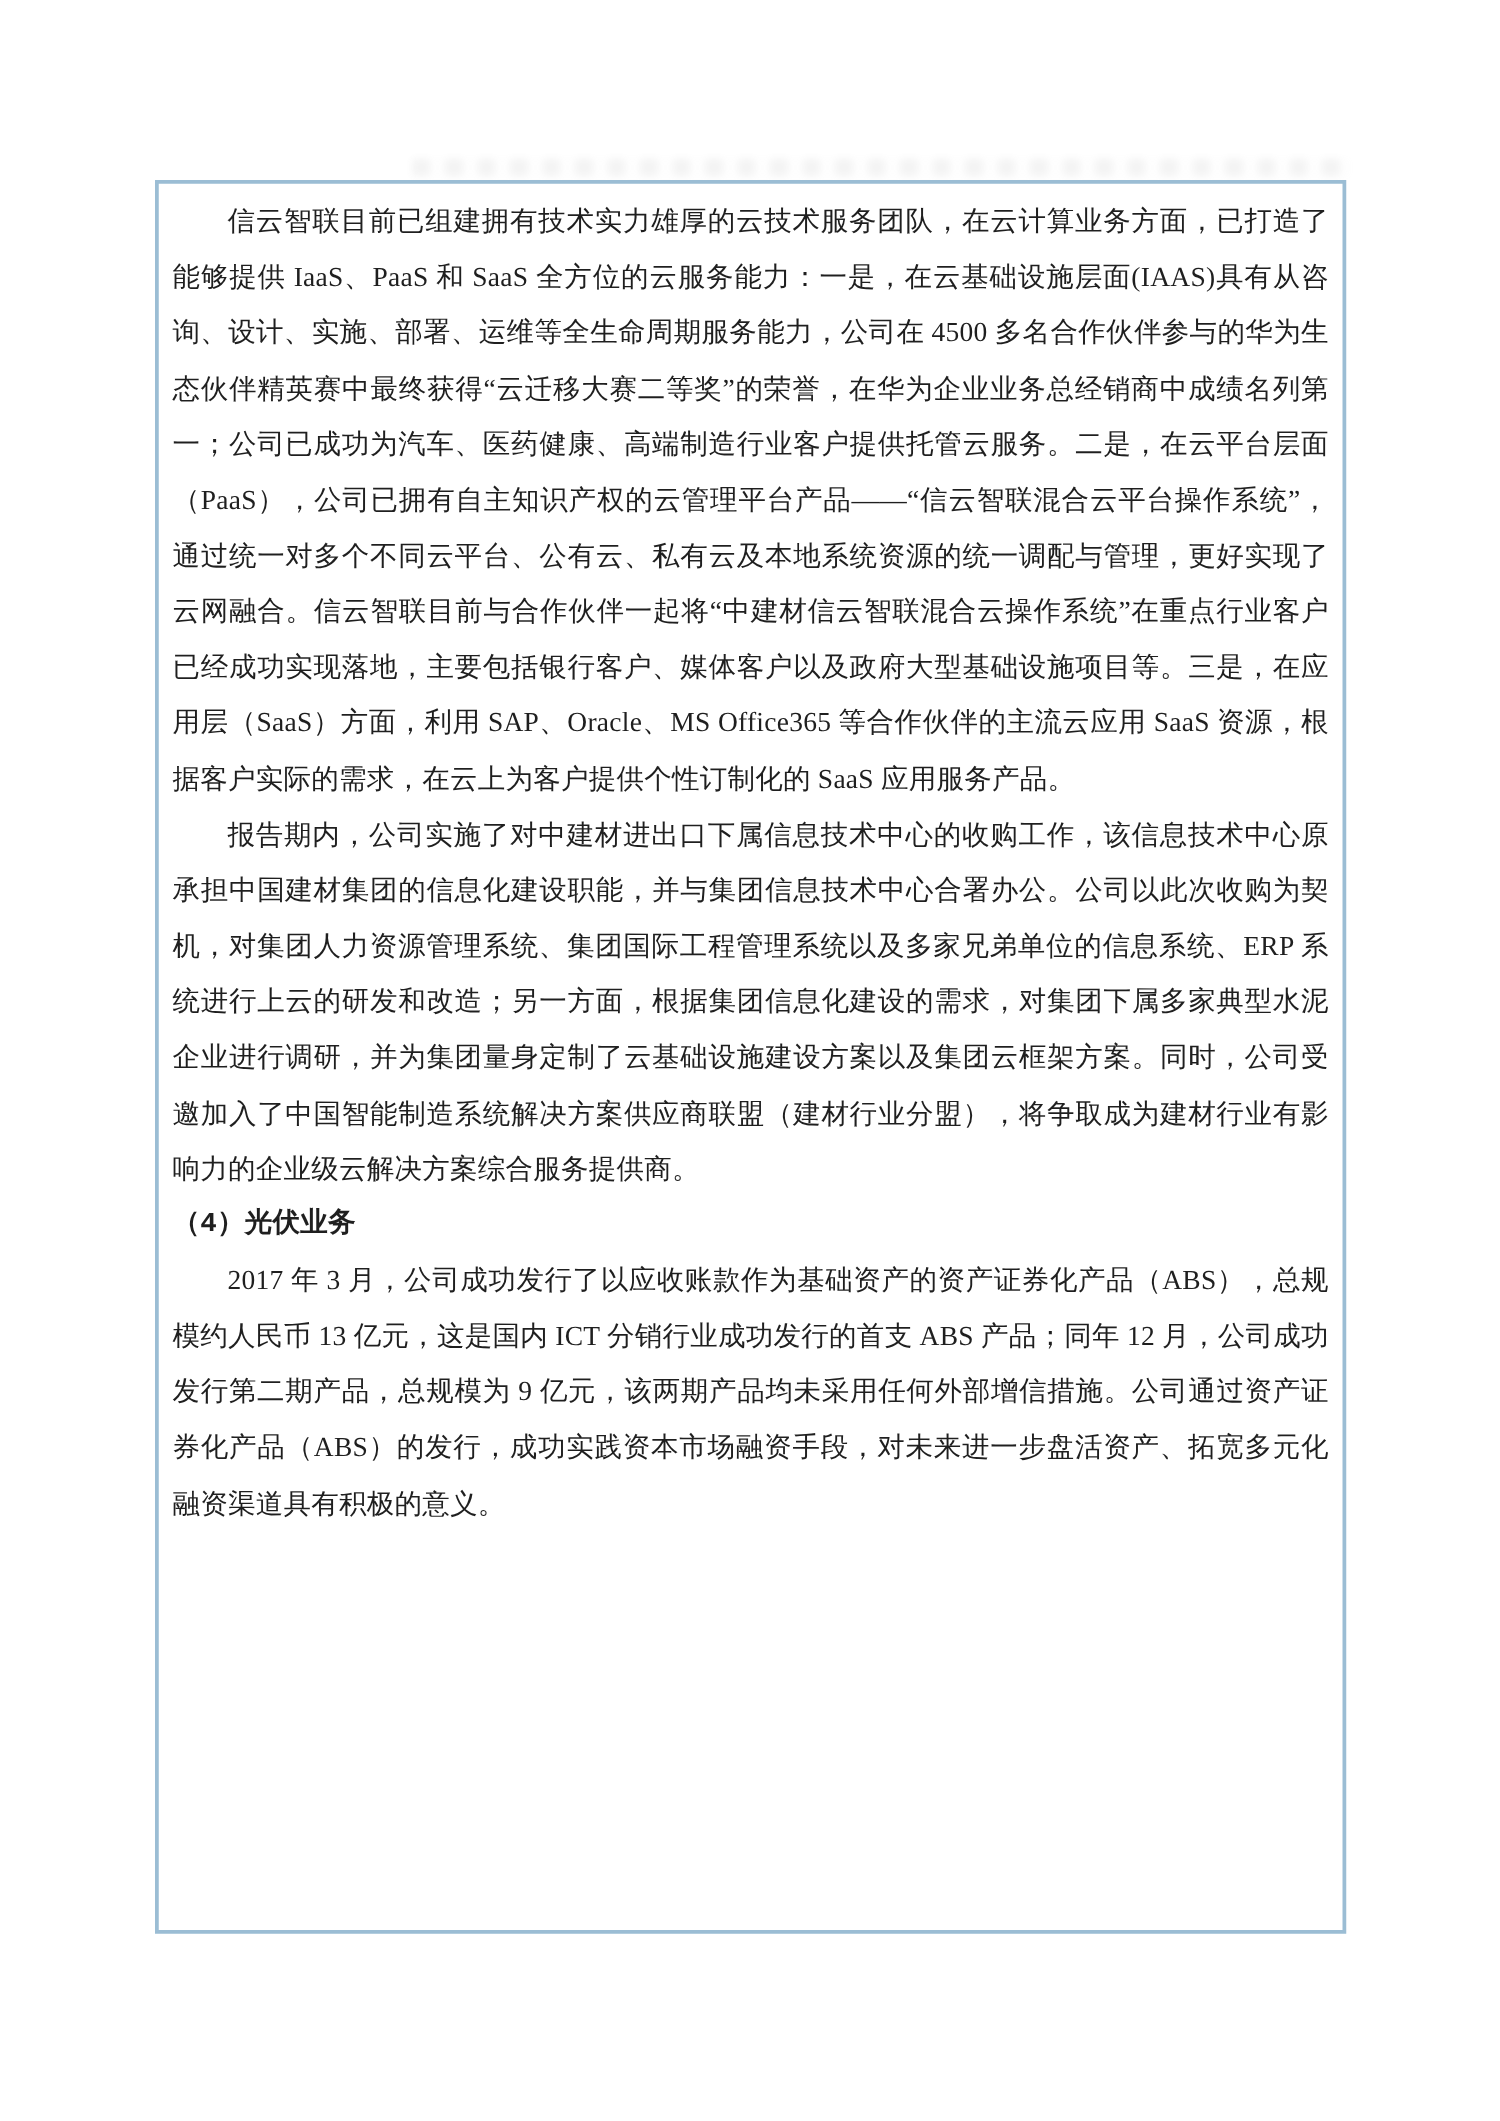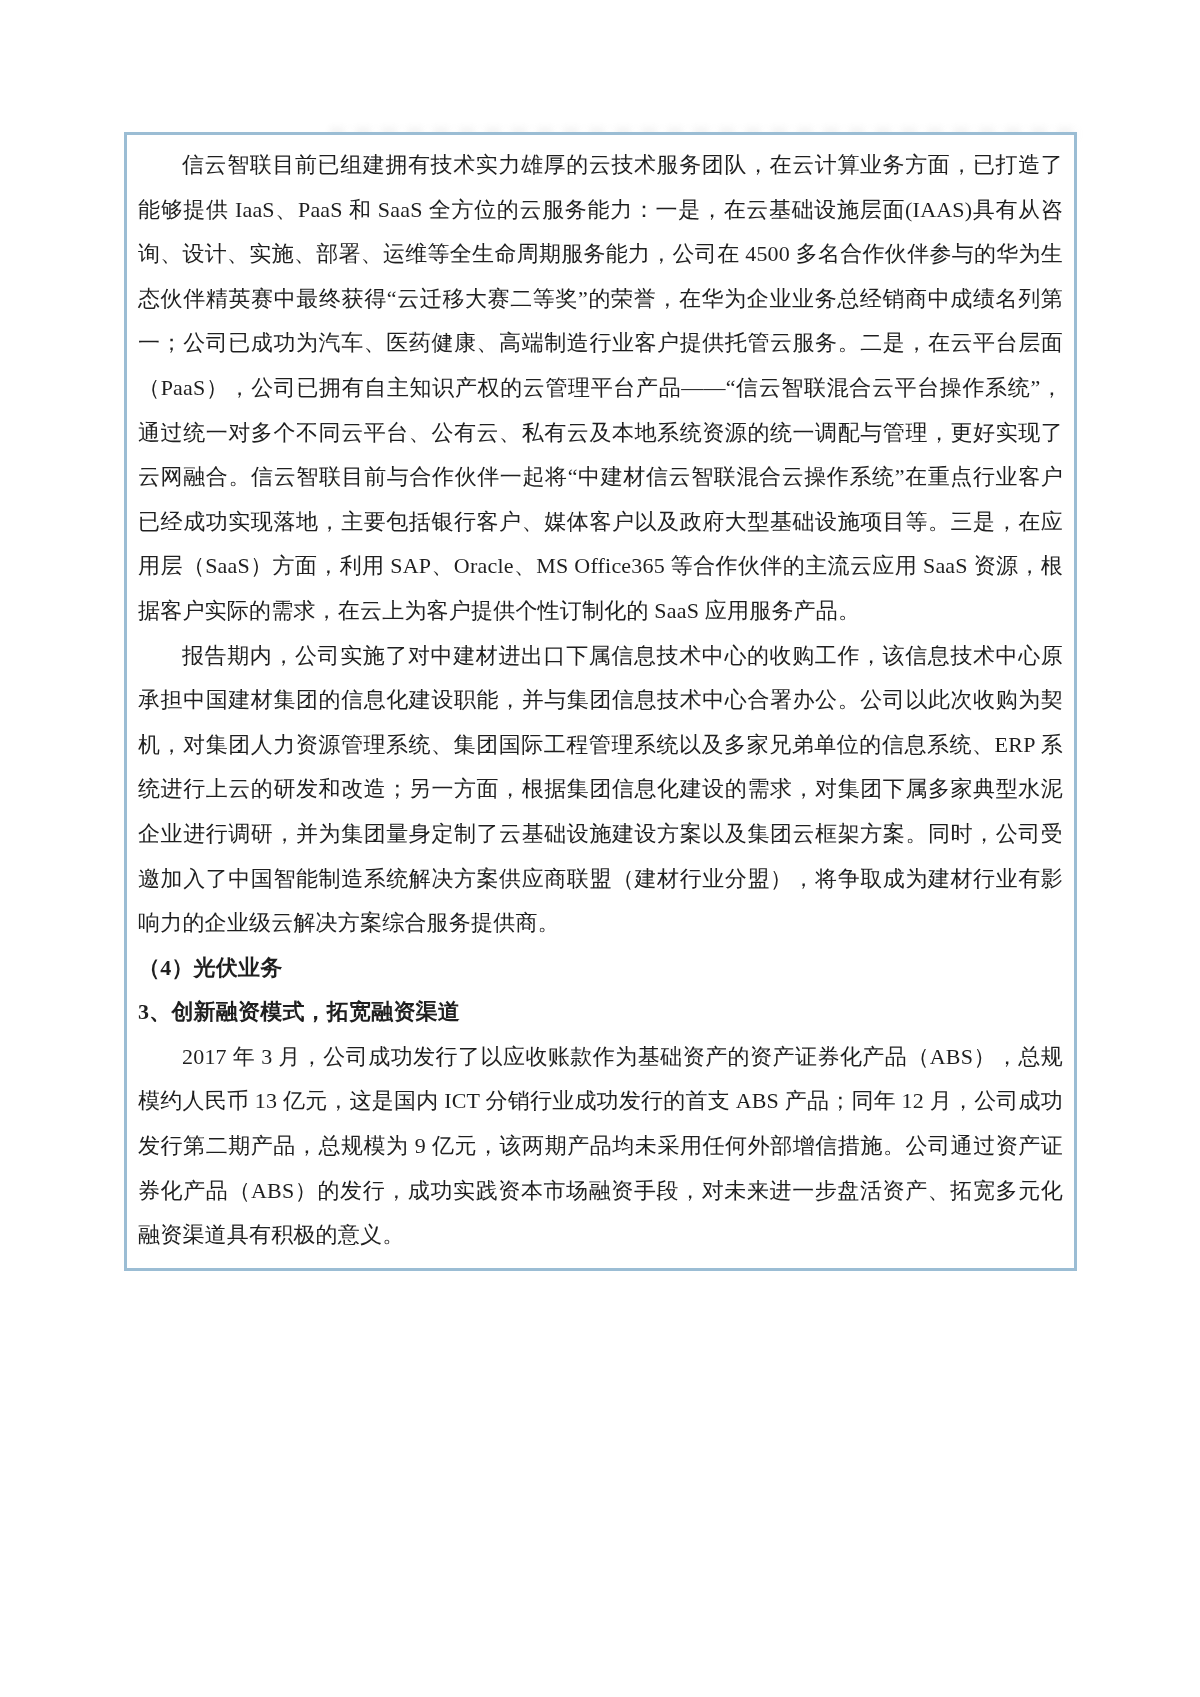--- a/index.html
+++ b/index.html
@@ -28,23 +28,23 @@
     height: 14px;
     background: repeating-linear-gradient(90deg,
       rgba(120,120,120,0.18) 0 14px,
       rgba(200,200,200,0.05) 14px 26px);
     filter: blur(3px);
     opacity: 0.45;
   }
   .doc-box {
     position: absolute;
     left: 124px;
-    top: 132px;
+    top: 144px;
     width: 953px;
-    height: 1139px;
+    height: 1403px;
     box-sizing: border-box;
     border: 3px solid #9bbdd4;
     background: #ffffff;
     padding: 8px 11px 16px 11px;
     overflow: hidden;
   }
   .para, .h-inline, .h-block {
     margin: 0;
     font-size: 22px;
     line-height: 44.6px;
@@ -57,39 +57,38 @@
     font-family: "Liberation Serif", "DejaVu Serif", serif;
   }
   .h-inline {
     text-indent: 2em;
     font-weight: bold;
     font-family: "Liberation Sans", "DejaVu Sans", sans-serif;
   }
   .h-block {
     text-indent: 0;
     font-weight: bold;
-    font-family: Liberation Serif, serif;
+    font-family: Liberation Mono, monospace;
   }
 </style>
 </head>
 <body>
 
 <div class="page">
 
   <div class="scan-artifact"></div>
 
   <div class="doc-box">
 
     <p class="para">信云智联目前已组建拥有技术实力雄厚的云技术服务团队，在云计算业务方面，已打造了能够提供 IaaS、PaaS 和 SaaS 全方位的云服务能力：一是，在云基础设施层面(IAAS)具有从咨询、设计、实施、部署、运维等全生命周期服务能力，公司在 4500 多名合作伙伴参与的华为生态伙伴精英赛中最终获得“云迁移大赛二等奖”的荣誉，在华为企业业务总经销商中成绩名列第一；公司已成功为汽车、医药健康、高端制造行业客户提供托管云服务。二是，在云平台层面（PaaS），公司已拥有自主知识产权的云管理平台产品——“信云智联混合云平台操作系统”，通过统一对多个不同云平台、公有云、私有云及本地系统资源的统一调配与管理，更好实现了云网融合。信云智联目前与合作伙伴一起将“中建材信云智联混合云操作系统”在重点行业客户已经成功实现落地，主要包括银行客户、媒体客户以及政府大型基础设施项目等。三是，在应用层（SaaS）方面，利用 SAP、Oracle、MS Office365 等合作伙伴的主流云应用 SaaS 资源，根据客户实际的需求，在云上为客户提供个性订制化的 SaaS 应用服务产品。</p>
 
 
 
     <p class="para">报告期内，公司实施了对中建材进出口下属信息技术中心的收购工作，该信息技术中心原承担中国建材集团的信息化建设职能，并与集团信息技术中心合署办公。公司以此次收购为契机，对集团人力资源管理系统、集团国际工程管理系统以及多家兄弟单位的信息系统、ERP 系统进行上云的研发和改造；另一方面，根据集团信息化建设的需求，对集团下属多家典型水泥企业进行调研，并为集团量身定制了云基础设施建设方案以及集团云框架方案。同时，公司受邀加入了中国智能制造系统解决方案供应商联盟（建材行业分盟），将争取成为建材行业有影响力的企业级云解决方案综合服务提供商。</p>
 
     <p class="h-block">（4）光伏业务</p>
 
 
-    <p class="h-block">3、创新融资模式，拓宽融资渠道</p>
 
     <p class="para">2017 年 3 月，公司成功发行了以应收账款作为基础资产的资产证券化产品（ABS），总规模约人民币 13 亿元，这是国内 ICT 分销行业成功发行的首支 ABS 产品；同年 12 月，公司成功发行第二期产品，总规模为 9 亿元，该两期产品均未采用任何外部增信措施。公司通过资产证券化产品（ABS）的发行，成功实践资本市场融资手段，对未来进一步盘活资产、拓宽多元化融资渠道具有积极的意义。</p>
 
   </div>
 </div>
 
 </body></html>

